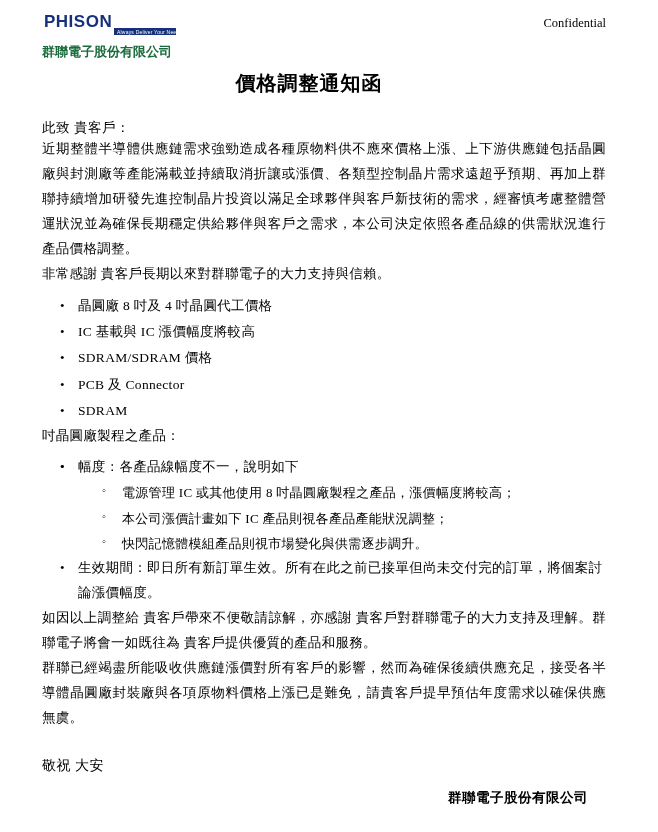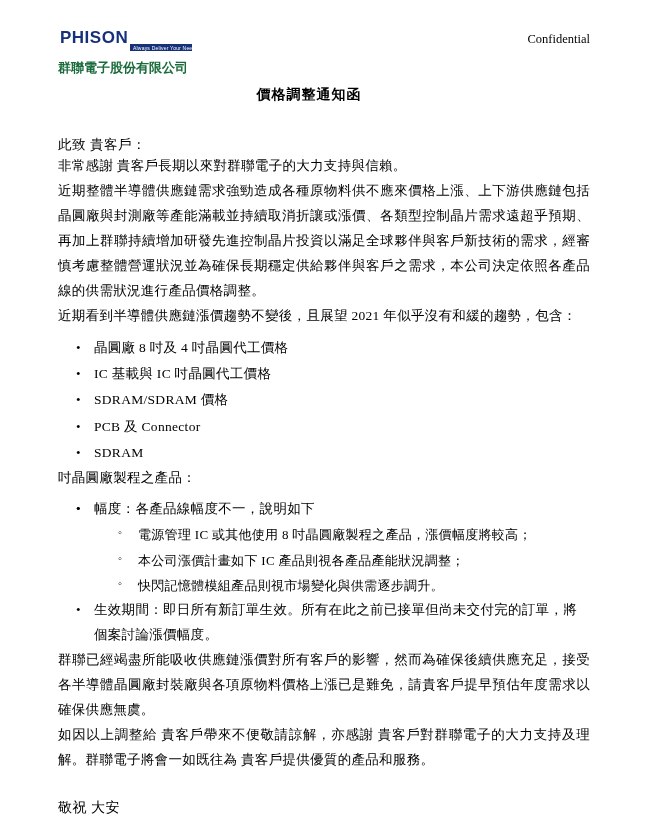--- a/index.html
+++ b/index.html
@@ -13,21 +13,21 @@
     font-family: "Liberation Serif", "DejaVu Serif", serif;
     color: #000000;
     position: relative;
     overflow: hidden;
   }
   .page {
     position: relative;
     width: 658px;
     height: 832px;
     box-sizing: border-box;
-    padding: 16px;
+    padding: 0;
   }
 
   
   .header {
     position: relative;
     height: 56px;
   }
   .logo-block {
     position: absolute;
     left: 42px;
@@ -54,29 +54,29 @@
     font-size: 12.5px;
     color: #000;
   }
 
   
   .content {
     padding: 0 52px 0 42px;
   }
   .doc-title {
     text-align: center;
-    font-size: 14px;
+    font-size: 20px;
     font-weight: bold;
     margin: 14px 0 0 0;
     letter-spacing: 1px;
     padding-right: 30px;
   }
   .salutation {
     font-size: 13.5px;
-    margin-top: 32px;
+    margin-top: 22px;
     letter-spacing: 0.5px;
   }
   p.para {
     font-size: 13.5px;
     line-height: 1.85;
     margin: 0;
     text-align: justify;
     letter-spacing: 0.3px;
   }
   .gap-lg { margin-top: 24px; }
@@ -157,29 +157,28 @@
     </div>
     <div class="confidential">Confidential</div>
   </div>
 
   <div class="content">
 
     <div class="doc-title">價格調整通知函</div>
 
     <div class="salutation">此致 貴客戶：</div>
 
+    <p class="para gap-sm">近期整體半導體供應鏈需求強勁造成各種原物料供不應來價格上漲、上下游供應鏈包括晶圓廠與封測廠等產能滿載並持續取消折讓或漲價、各類型控制晶片需求遠超乎預期、再加上群聯持續增加研發先進控制晶片投資以滿足全球夥伴與客戶新技術的需求，經審慎考慮整體營運狀況並為確保長期穩定供給夥伴與客戶之需求，本公司決定依照各產品線的供需狀況進行產品價格調整。</p>
+
     <p class="para gap-lg">非常感謝 貴客戶長期以來對群聯電子的大力支持與信賴。</p>
 
-    <p class="para gap-sm">近期整體半導體供應鏈需求強勁造成各種原物料供不應來價格上漲、上下游供應鏈包括晶圓廠與封測廠等產能滿載並持續取消折讓或漲價、各類型控制晶片需求遠超乎預期、再加上群聯持續增加研發先進控制晶片投資以滿足全球夥伴與客戶新技術的需求，經審慎考慮整體營運狀況並為確保長期穩定供給夥伴與客戶之需求，本公司決定依照各產品線的供需狀況進行產品價格調整。</p>
-
-    <p class="para gap-md">近期看到半導體供應鏈漲價趨勢不變後，且展望 2021 年似乎沒有和緩的趨勢，包含：</p>
 
     <ul class="bullets">
       <li><span class="bul">•</span><span class="li-text">晶圓廠 8 吋及 4 吋晶圓代工價格</span></li>
-      <li><span class="bul">•</span><span class="li-text">IC 基載與 IC 吋晶圓代工價格</span></li>
+      <li><span class="bul">•</span><span class="li-text">IC 基載與 IC 漲價幅度將較高</span></li>
       <li><span class="bul">•</span><span class="li-text">SDRAM/SDRAM 價格</span></li>
       <li><span class="bul">•</span><span class="li-text">PCB 及 Connector</span></li>
       <li><span class="bul">•</span><span class="li-text">SDRAM</span></li>
     </ul>
 
     <p class="para gap-md">吋晶圓廠製程之產品：</p>
 
     <ul class="bullets tight">
       <li>
         <span class="bul">•</span>
@@ -192,23 +191,23 @@
           <li><span class="bul">◦</span><span class="li-text">本公司漲價計畫如下 IC 產品則視各產品產能狀況調整；</span></li>
           <li><span class="bul">◦</span><span class="li-text">快閃記憶體模組產品則視市場變化與供需逐步調升。</span></li>
         </ul>
       </li>
       <li>
         <span class="bul">•</span>
         <span class="li-text">生效期間：即日所有新訂單生效。所有在此之前已接單但尚未交付完的訂單，將個案討論漲價幅度。</span>
       </li>
     </ul>
 
+    <p class="para">如因以上調整給 貴客戶帶來不便敬請諒解，亦感謝 貴客戶對群聯電子的大力支持及理解。群聯電子將會一如既往為 貴客戶提供優質的產品和服務。</p>
+
     <p class="para gap-lg">群聯已經竭盡所能吸收供應鏈漲價對所有客戶的影響，然而為確保後續供應充足，接受各半導體晶圓廠封裝廠與各項原物料價格上漲已是難免，請貴客戶提早預估年度需求以確保供應無虞。</p>
-
-    <p class="para">如因以上調整給 貴客戶帶來不便敬請諒解，亦感謝 貴客戶對群聯電子的大力支持及理解。群聯電子將會一如既往為 貴客戶提供優質的產品和服務。</p>
 
     <div class="closing">敬祝 大安</div>
 
     <div class="signature">
       <div class="sig-company">群聯電子股份有限公司</div>
 
     </div>
 
   </div>
 </div>

